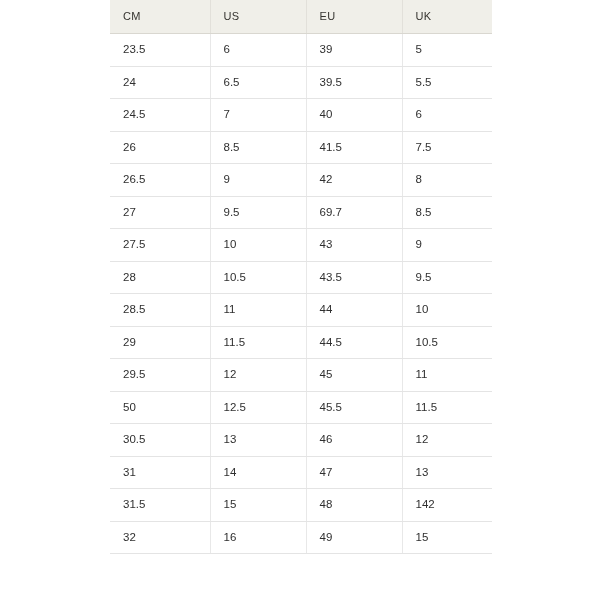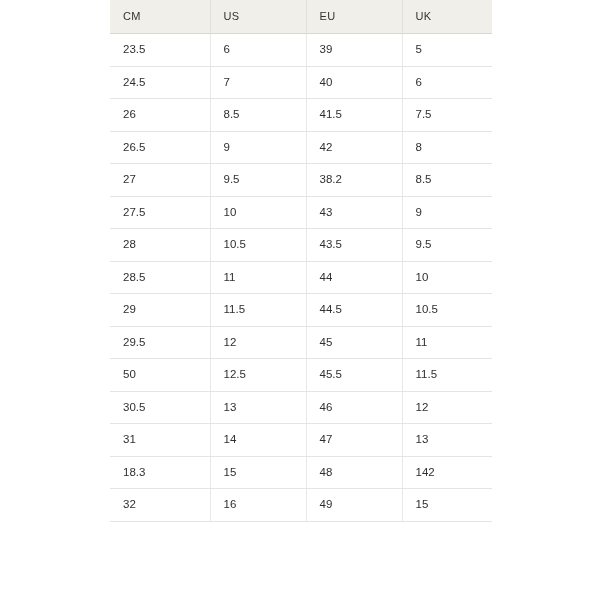--- a/index.html
+++ b/index.html
@@ -94,41 +94,47 @@
           </tr>
       </thead>
       <tbody id="table-body">
           <tr>
             <td>23.5</td>
             <td>6</td>
             <td>39</td>
             <td>5</td>
           </tr>
           <tr>
+            <td>24</td>
+            <td>6.5</td>
+            <td>39.5</td>
+            <td>5.5</td>
+          </tr>
+          <tr>
             <td>24.5</td>
             <td>7</td>
             <td>40</td>
             <td>6</td>
           </tr>
           <tr>
             <td>26</td>
             <td>8.5</td>
             <td>41.5</td>
             <td>7.5</td>
           </tr>
           <tr>
             <td>26.5</td>
             <td>9</td>
             <td>42</td>
             <td>8</td>
           </tr>
           <tr>
             <td>27</td>
             <td>9.5</td>
-            <td>38.2</td>
+            <td>69.7</td>
             <td>8.5</td>
           </tr>
           <tr>
             <td>27.5</td>
             <td>10</td>
             <td>43</td>
             <td>9</td>
           </tr>
           <tr>
             <td>28</td>
@@ -166,21 +172,21 @@
             <td>46</td>
             <td>12</td>
           </tr>
           <tr>
             <td>31</td>
             <td>14</td>
             <td>47</td>
             <td>13</td>
           </tr>
           <tr>
-            <td>18.3</td>
+            <td>31.5</td>
             <td>15</td>
             <td>48</td>
             <td>142</td>
           </tr>
           <tr>
             <td>32</td>
             <td>16</td>
             <td>49</td>
             <td>15</td>
           </tr>

